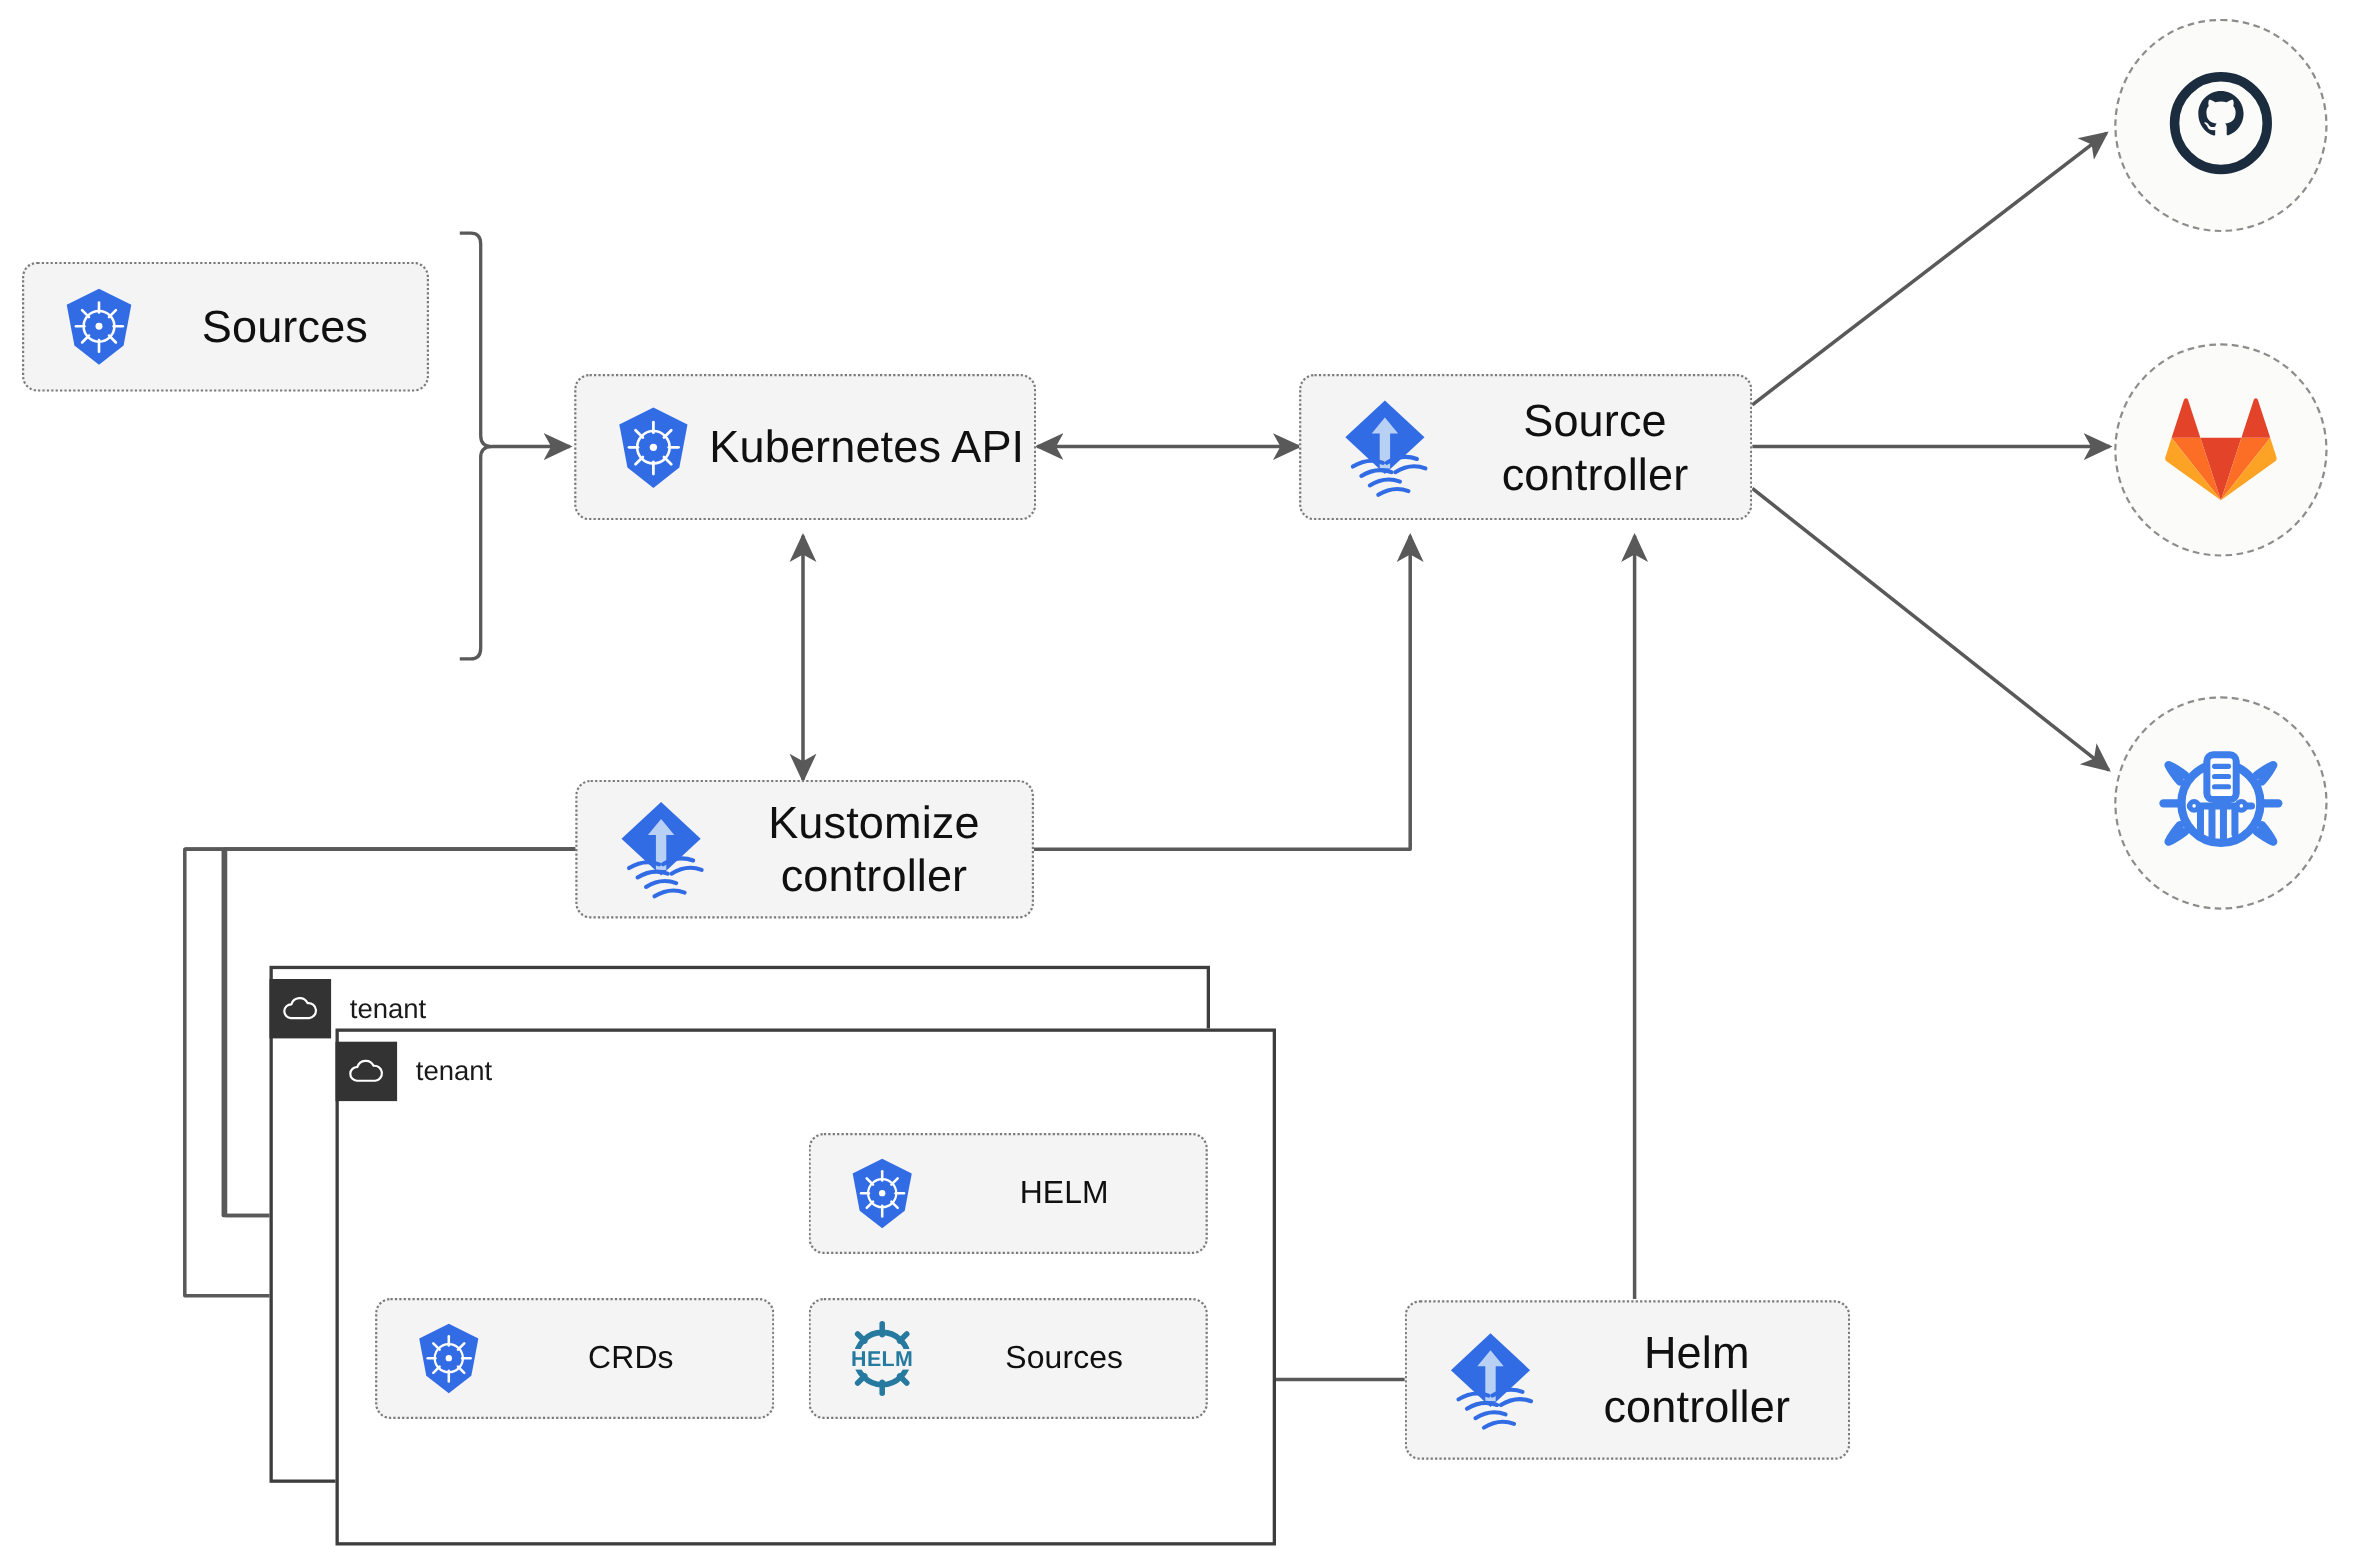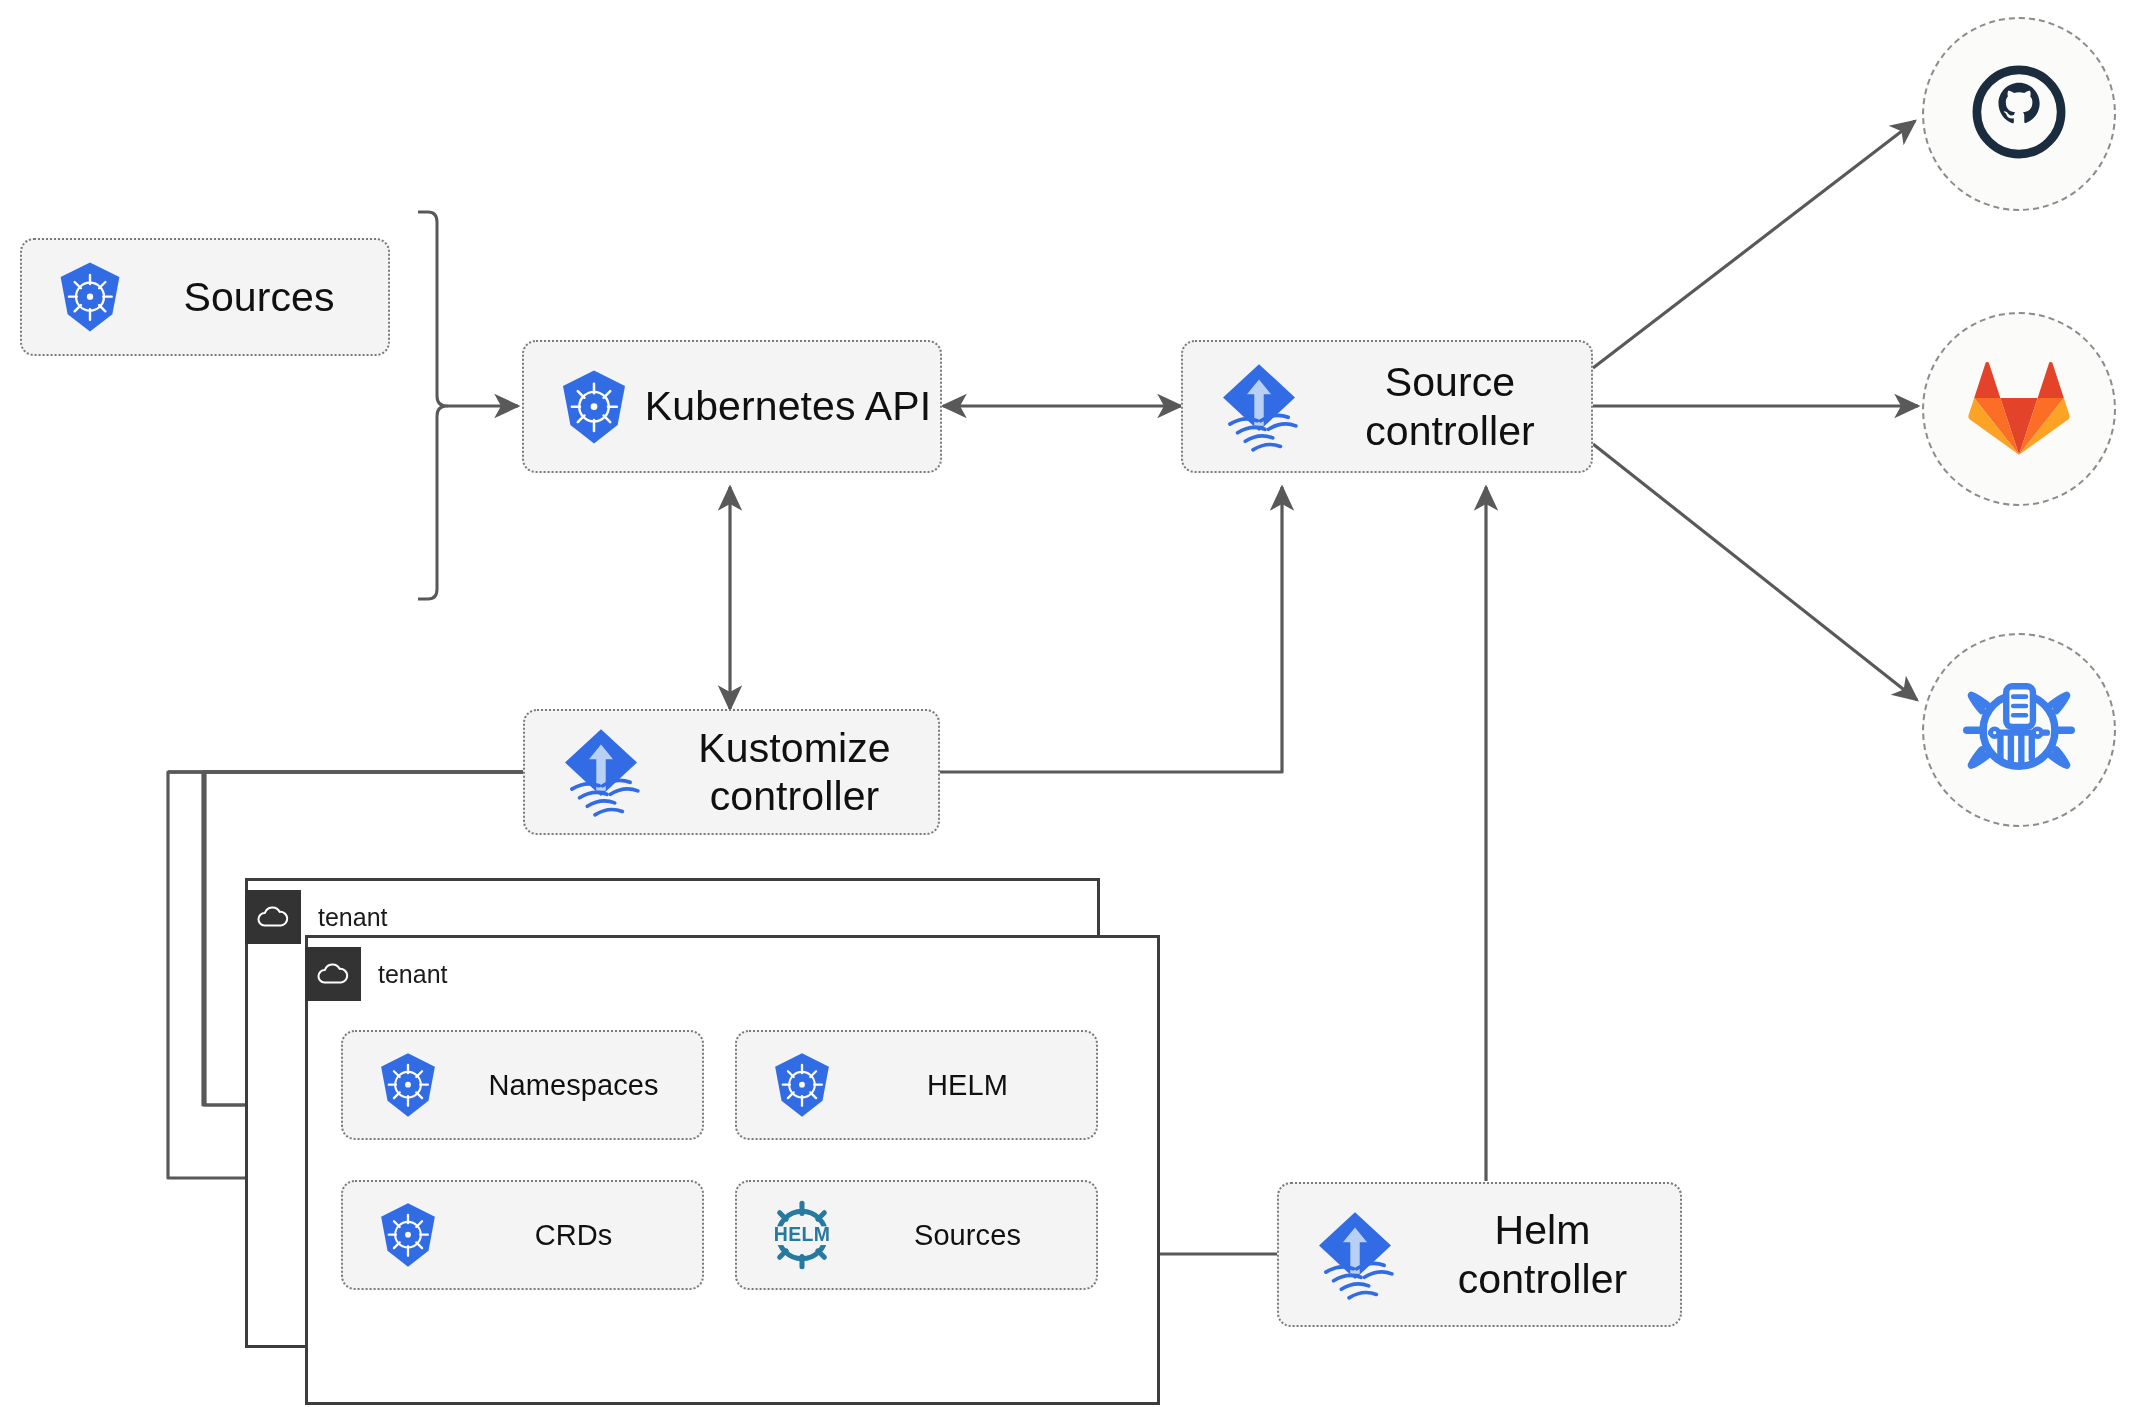--- a/index.html
+++ b/index.html
@@ -270,40 +270,20 @@
   <div class="tenant" style="left:305px; top:935px; width:855px; height:470px;"></div>
   <div class="tenant-tab" style="left:305px; top:935px;">
     <span class="tenant-badge">
       <svg width="34" height="24" viewBox="0 0 36 24" xmlns="http://www.w3.org/2000/svg">
         <path d="M9,21 a6.6,6.6 0 0 1 0.4,-13.2 a8.4,8.4 0 0 1 15.6,-1.2 a6.2,6.2 0 0 1 1.6,14.4 Z" fill="none" stroke="#ffffff" stroke-width="2.1" stroke-linejoin="round"></path>
       </svg>
     </span>
     <span class="tenant-name">tenant</span>
   </div>
 
-  <div class="node small" style="left:341px; top:1030px; width:363px; height:110px;">
-    <span class="ico" style="width:86px; margin-left:22px;">
-      <svg width="64" height="66" viewBox="0 0 100 103" xmlns="http://www.w3.org/2000/svg">
-        <polygon points="50,2 92,23 82,76 50,101 18,76 8,23" fill="#326ce5"></polygon>
-        <g fill="#fff" stroke="#fff" stroke-width="3.6" stroke-linecap="round">
-          <circle cx="50" cy="51" r="4.5" stroke="none"></circle>
-          <circle cx="50" cy="51" r="20" fill="none" stroke-width="3.2"></circle>
-          <line x1="50" y1="20" x2="50" y2="33"></line>
-            <line x1="50" y1="69" x2="50" y2="84"></line>
-          <line x1="20" y1="51" x2="31" y2="51"></line>
-            <line x1="69" y1="51" x2="81" y2="51"></line>
-          <line x1="28" y1="30" x2="37" y2="39"></line>
-            <line x1="63" y1="63" x2="72" y2="72"></line>
-          <line x1="72" y1="30" x2="63" y2="39"></line>
-            <line x1="37" y1="63" x2="28" y2="72"></line>
-        </g>
-      </svg>
-    </span>
-    <span class="lbl">Namespaces</span>
-  </div>
 
   <div class="node small" style="left:735px; top:1030px; width:363px; height:110px;">
     <span class="ico" style="width:86px; margin-left:22px;">
       <svg width="64" height="66" viewBox="0 0 100 103" xmlns="http://www.w3.org/2000/svg">
         <polygon points="50,2 92,23 82,76 50,101 18,76 8,23" fill="#326ce5"></polygon>
         <g fill="#fff" stroke="#fff" stroke-width="3.6" stroke-linecap="round">
           <circle cx="50" cy="51" r="4.5" stroke="none"></circle>
           <circle cx="50" cy="51" r="20" fill="none" stroke-width="3.2"></circle>
           <line x1="50" y1="20" x2="50" y2="33"></line>
             <line x1="50" y1="69" x2="50" y2="84"></line>

